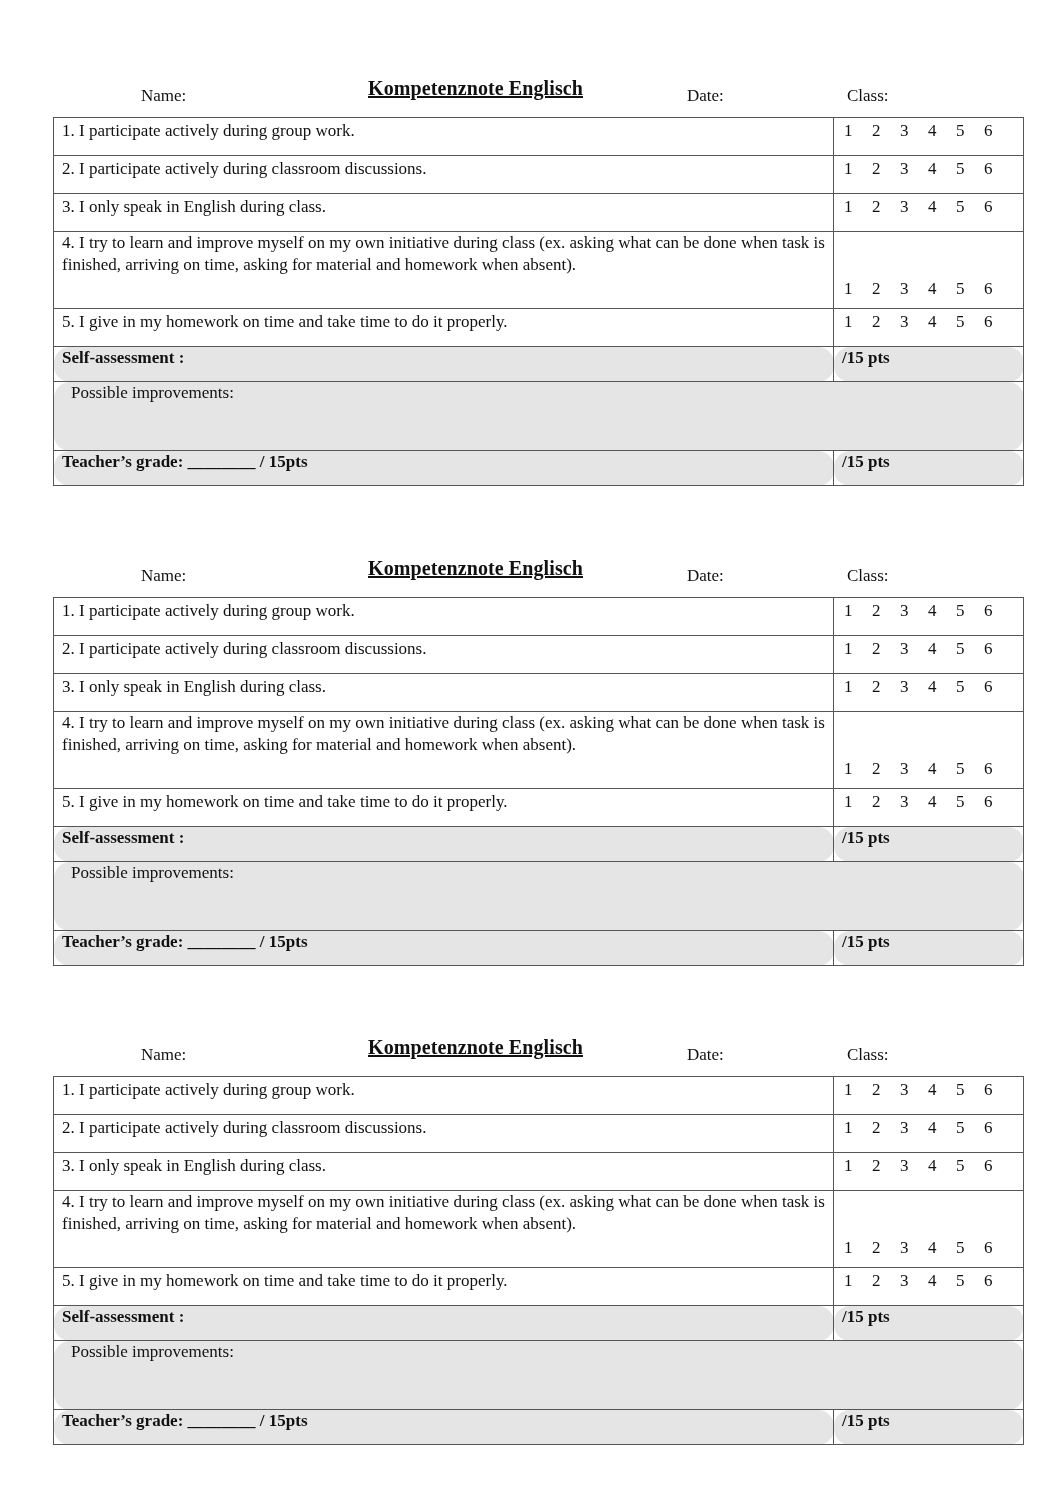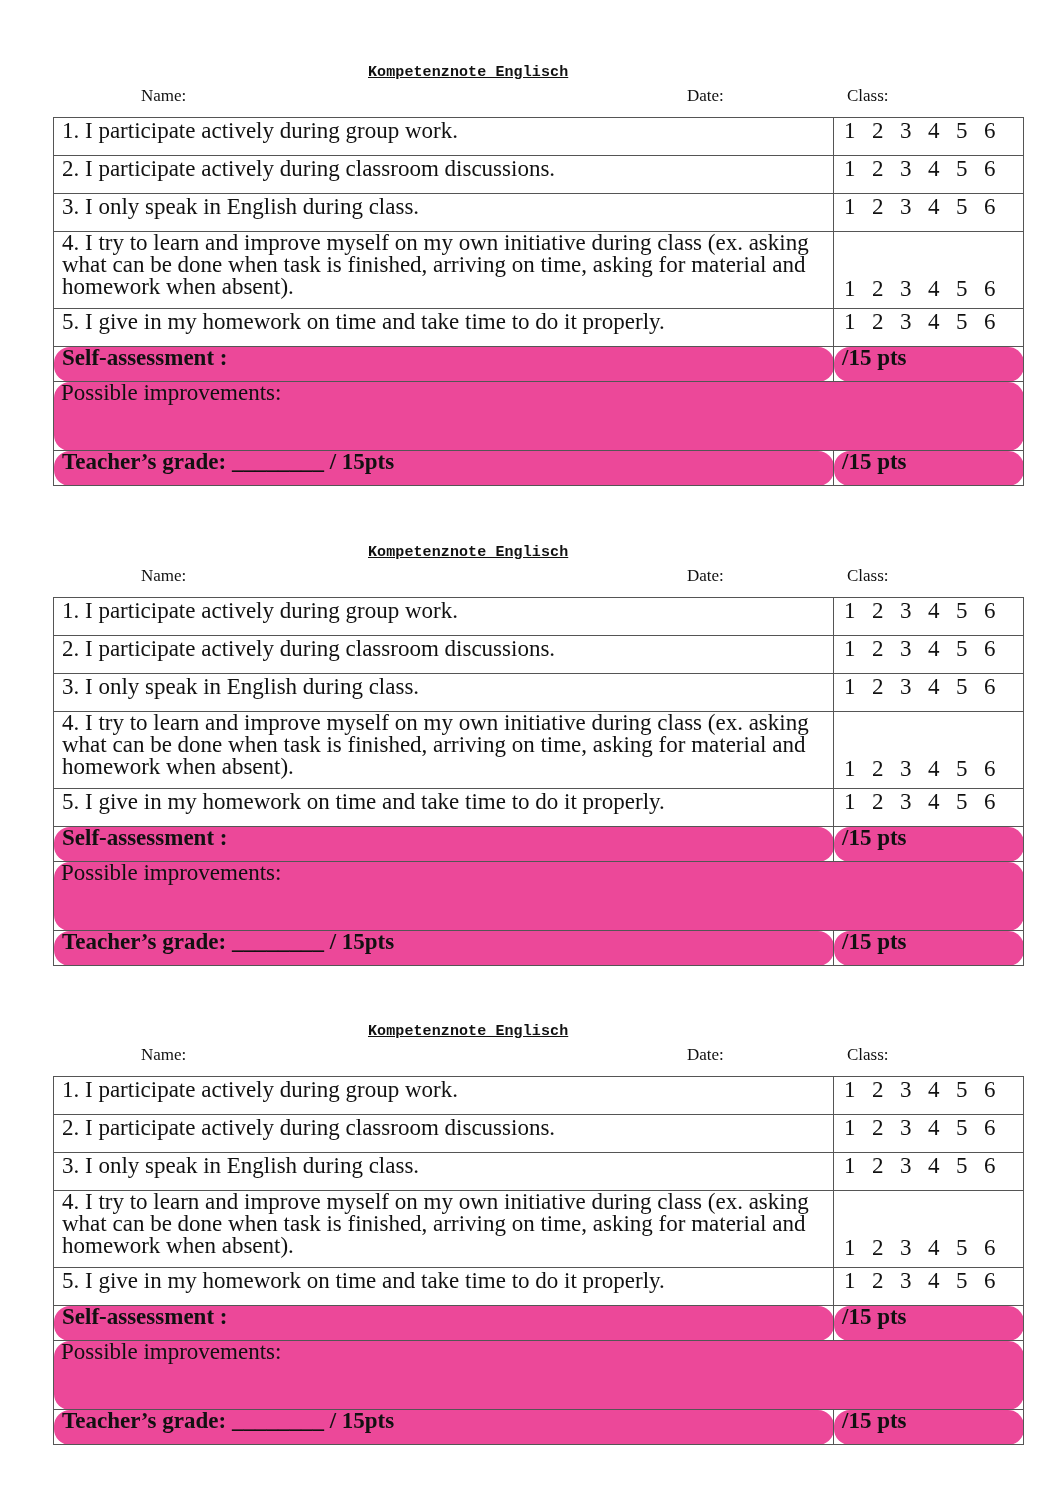--- a/index.html
+++ b/index.html
@@ -1,35 +1,35 @@
 <!DOCTYPE html>
 <html><head>
 <meta charset="utf-8">
 <style>
   html, body { margin: 0; padding: 0; background: #ffffff; }
   body { width: 1060px; height: 1500px; position: relative; font-family: "DejaVu Serif", "Liberation Serif", serif; color: #111; overflow: hidden; }
   .block { position: absolute; left: 0; width: 1060px; }
-  .title { position: absolute; left: 368px; top: 4px; font-weight: bold; font-size: 15px; text-decoration: underline; font-family: Liberation Mono, monospace; letter-spacing: 0.1px; }
+  .title { position: absolute; left: 368px; top: 17px; font-weight: bold; font-size: 20px; text-decoration: underline; font-family: Liberation Serif, serif; letter-spacing: 0.1px; }
   .hdr { position: absolute; top: 26px; font-size: 17px; font-family: "Liberation Serif", serif; margin-left: 40px; }
   .hdr.name { left: 101px; }
   .hdr.date { left: 647px; font-family: Liberation Serif, serif; }
   .hdr.class { left: 807px; }
-  table.form { position: absolute; left: 53px; top: 57px; width: 970px; border-collapse: collapse; table-layout: fixed; font-family: "Liberation Serif", serif; font-size: 23px; }
+  table.form { position: absolute; left: 53px; top: 57px; width: 970px; border-collapse: collapse; table-layout: fixed; font-family: "Liberation Serif", serif; font-size: 17px; }
   table.form td { border: 1.5px solid #555; padding: 0 8px; vertical-align: top; line-height: 22px; }
   col.c1 { width: 780px; }
   col.c2 { width: 190px; }
   tr.r-std td { height: 35px; }
   tr.r-std td { padding-top: 2px; }
   tr.r-tall td { height: 68px; }
   tr.r-tall td.scale { vertical-align: bottom; padding-bottom: 8px; }
   .scale { letter-spacing: 0; white-space: nowrap; padding-left: 10px !important; }
   .scale span { display: inline-block; width: 28px; }
-  tr.shaded td { background: #ec4899; border-radius: 16px; }
+  tr.shaded td { background: #e5e5e5; border-radius: 16px; }
   tr.r-sum td { height: 34px; font-weight: bold; }
-  tr.r-imp td { height: 68px; padding-left: 7px; }
+  tr.r-imp td { height: 68px; padding-left: 17px; }
   td.pts { text-align: left; padding-right: 20px !important; }
 </style>
 </head>
 <body>
 
 <div id="page">
     <div class="block" style="top: 60px;">
     <div class="title">Kompetenznote Englisch</div>
     <div class="hdr name">Name:</div>
     <div class="hdr date">Date:</div>

